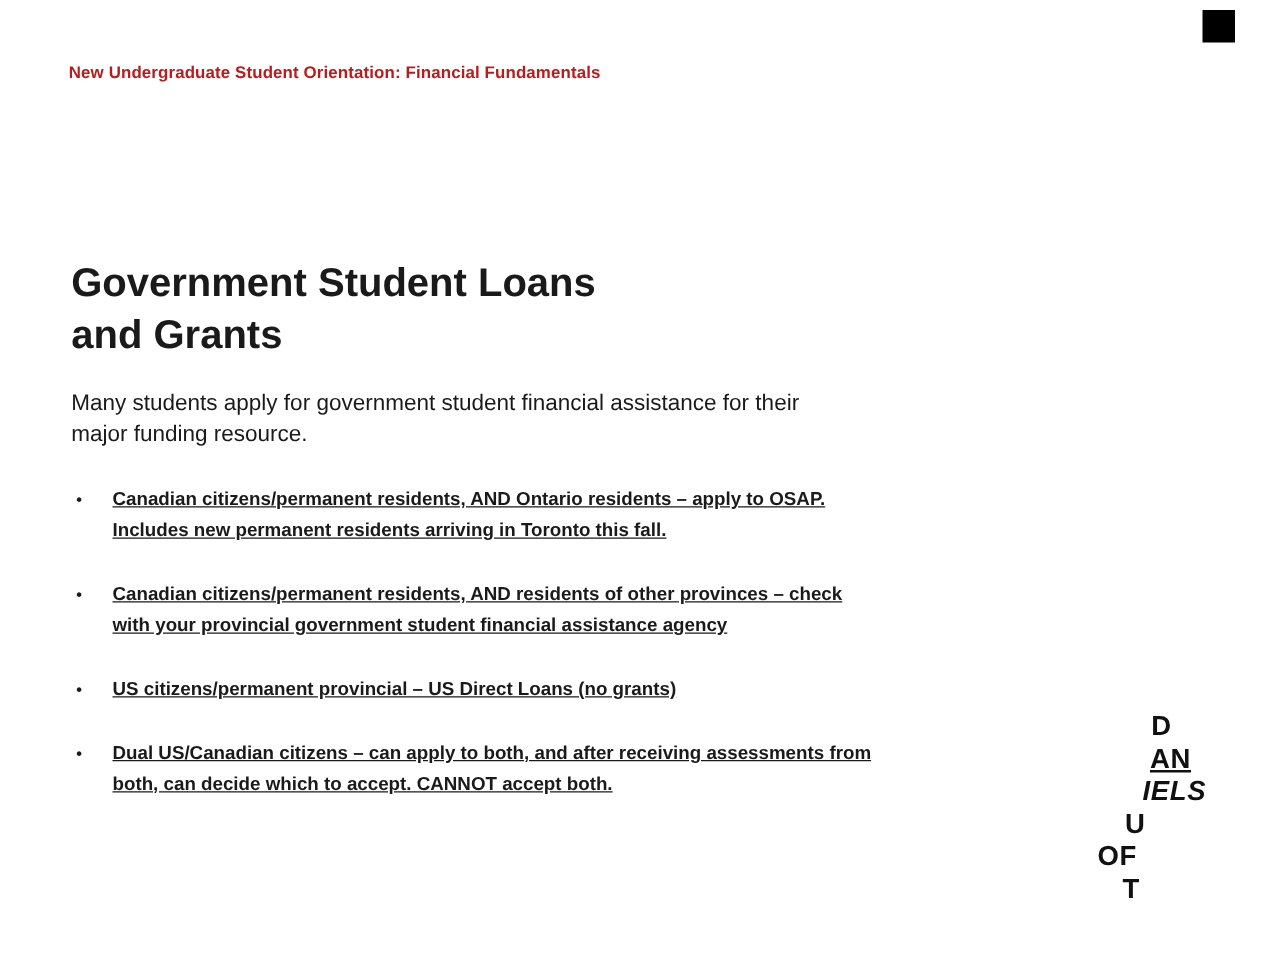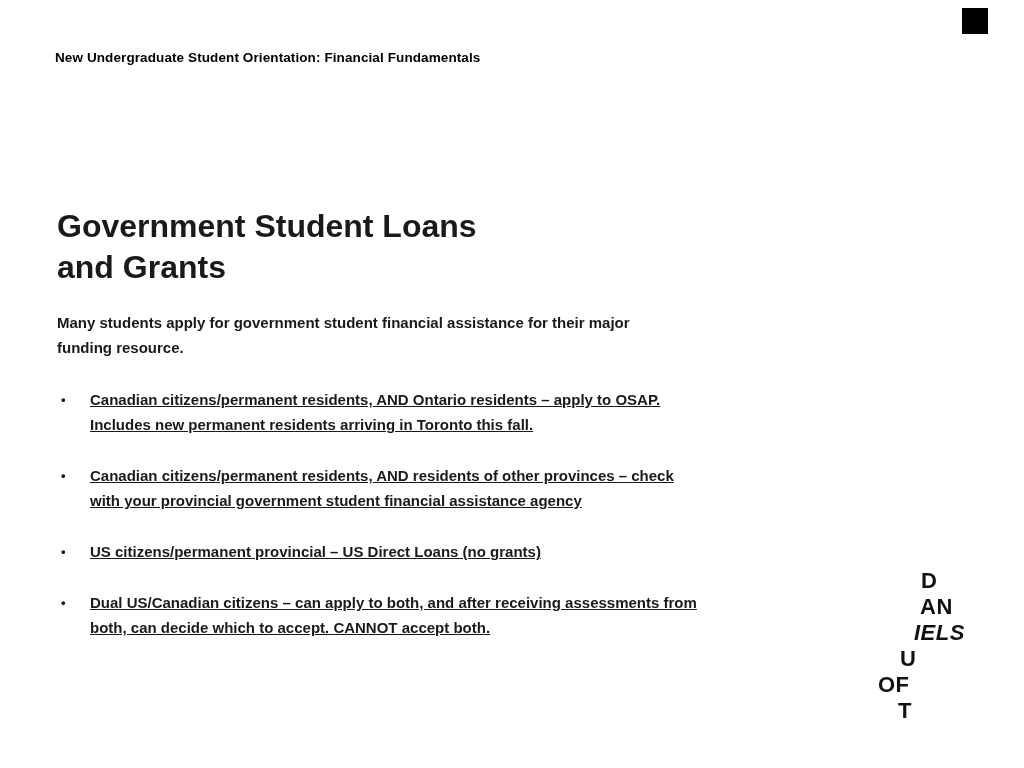--- a/index.html
+++ b/index.html
@@ -23,40 +23,40 @@
     width: 26px;
     height: 26px;
     background: #000000;
   }
   .slide-header {
     position: absolute;
     top: 50px;
     left: 55px;
     font-size: 13.5px;
     font-weight: bold;
-    color: #000000;
+    color: #b91c1c;
     letter-spacing: 0.1px;
   }
   .slide-title {
     position: absolute;
     top: 206px;
     left: 57px;
     width: 480px;
     font-size: 32px;
     font-weight: bold;
     line-height: 41px;
     color: #1a1a1a;
   }
   .intro {
     position: absolute;
     top: 310px;
     left: 57px;
     width: 625px;
-    font-size: 15px;
-    font-weight: bold;
+    font-size: 18px;
+    font-weight: normal;
     line-height: 25px;
     color: #1a1a1a;
   }
   .bullet-list {
     position: absolute;
     top: 387px;
     left: 61px;
     width: 665px;
     list-style: none;
   }
@@ -86,21 +86,21 @@
     top: 568px;
     left: 877px;
     font-size: 22px;
     font-weight: bold;
     line-height: 26px;
     color: #111111;
     letter-spacing: 0.5px;
   }
   .logo-line { display: block; white-space: pre; }
   .logo-line.l-d    { margin-left: 44px; }
-  .logo-line.l-an   { margin-left: 43px; }
+  .logo-line.l-an   { margin-left: 43px; text-decoration: underline; }
   .logo-line.l-iels { margin-left: 37px; font-style: italic; }
   .logo-line.l-u    { margin-left: 23px; }
   .logo-line.l-of   { margin-left: 1px; }
   .logo-line.l-t    { margin-left: 21px; }
 </style>
 </head>
 <body>
 
 <div class="slide">
 

